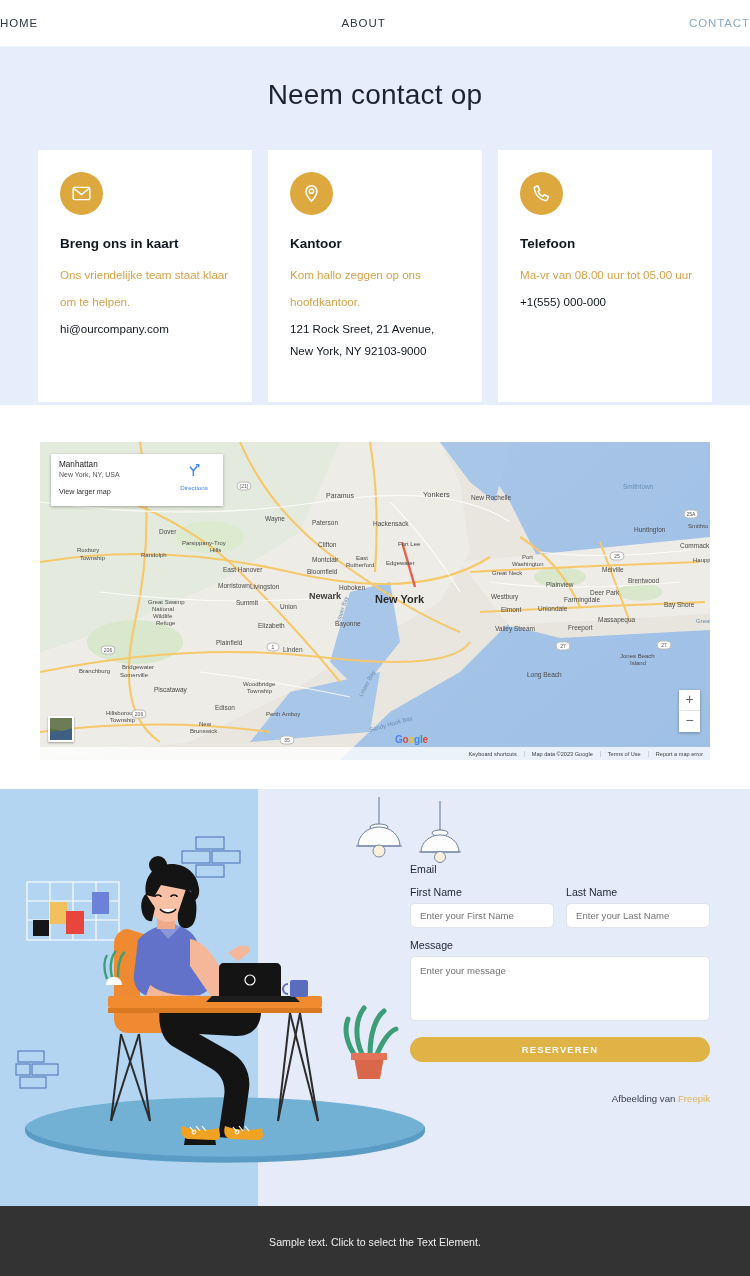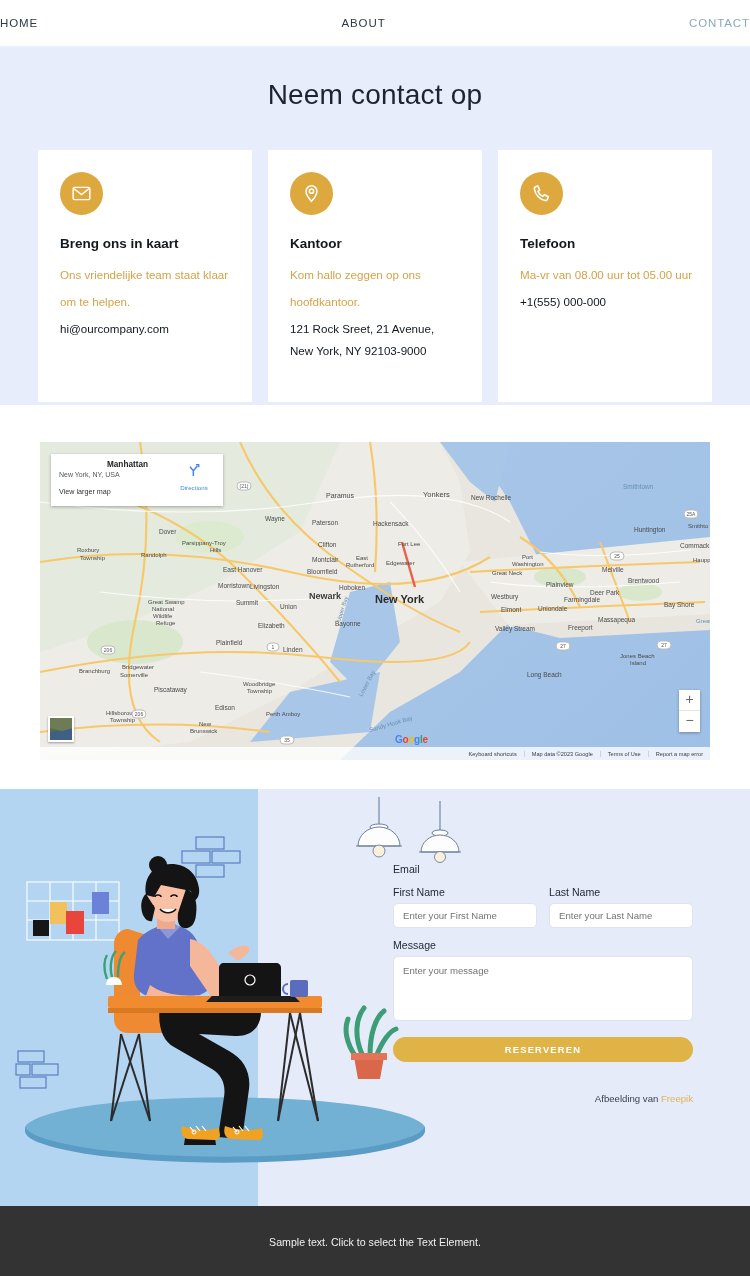--- a/index.html
+++ b/index.html
@@ -110,21 +110,21 @@
   }
   .map-bg { position: absolute; inset: 0; }
   .gm-card {
     position: absolute;
     left: 11px; top: 12px;
     width: 172px; height: 52px;
     background: #ffffff;
     box-shadow: 0 1px 3px rgba(0,0,0,.3);
     padding: 6px 8px;
   }
-  .gm-card .t { font-size: 8.2px; font-weight: bold; color: #222; margin-left: 48px; }
+  .gm-card .t { font-size: 8.2px; font-weight: normal; color: #222; }
   .gm-card .s { font-size: 7px; color: #555; margin-top: 2px; }
   .gm-card .l { font-size: 7.2px; color: #333; margin-top: 9px; }
   .gm-dir {
     position: absolute; right: 8px; top: 8px;
     text-align: center; width: 42px;
   }
   .gm-dir .lbl { font-size: 6.2px; color: #4285f4; margin-top: 2px; }
   .zoom-ctl {
     position: absolute; right: 10px; bottom: 28px;
     width: 21px; background: #fff;
@@ -167,21 +167,21 @@
     position: relative;
     height: 417px;
     display: flex;
   }
   .illo-left { width: 258px; background: #b4d5f2; position: relative; }
   .illo-right { flex: 1; background: #e5ebf9; position: relative; }
   .illo-svg { position: absolute; left: 0; top: 0; }
 
   .form-wrap {
     position: absolute;
-    left: 393px; top: 74px;
+    left: 410px; top: 74px;
     width: 300px;
   }
   .fld-label {
     font-size: 10.6px;
     color: #1e2630;
     margin-bottom: 5px;
     display: block;
   }
   .fld {
     width: 100%;

